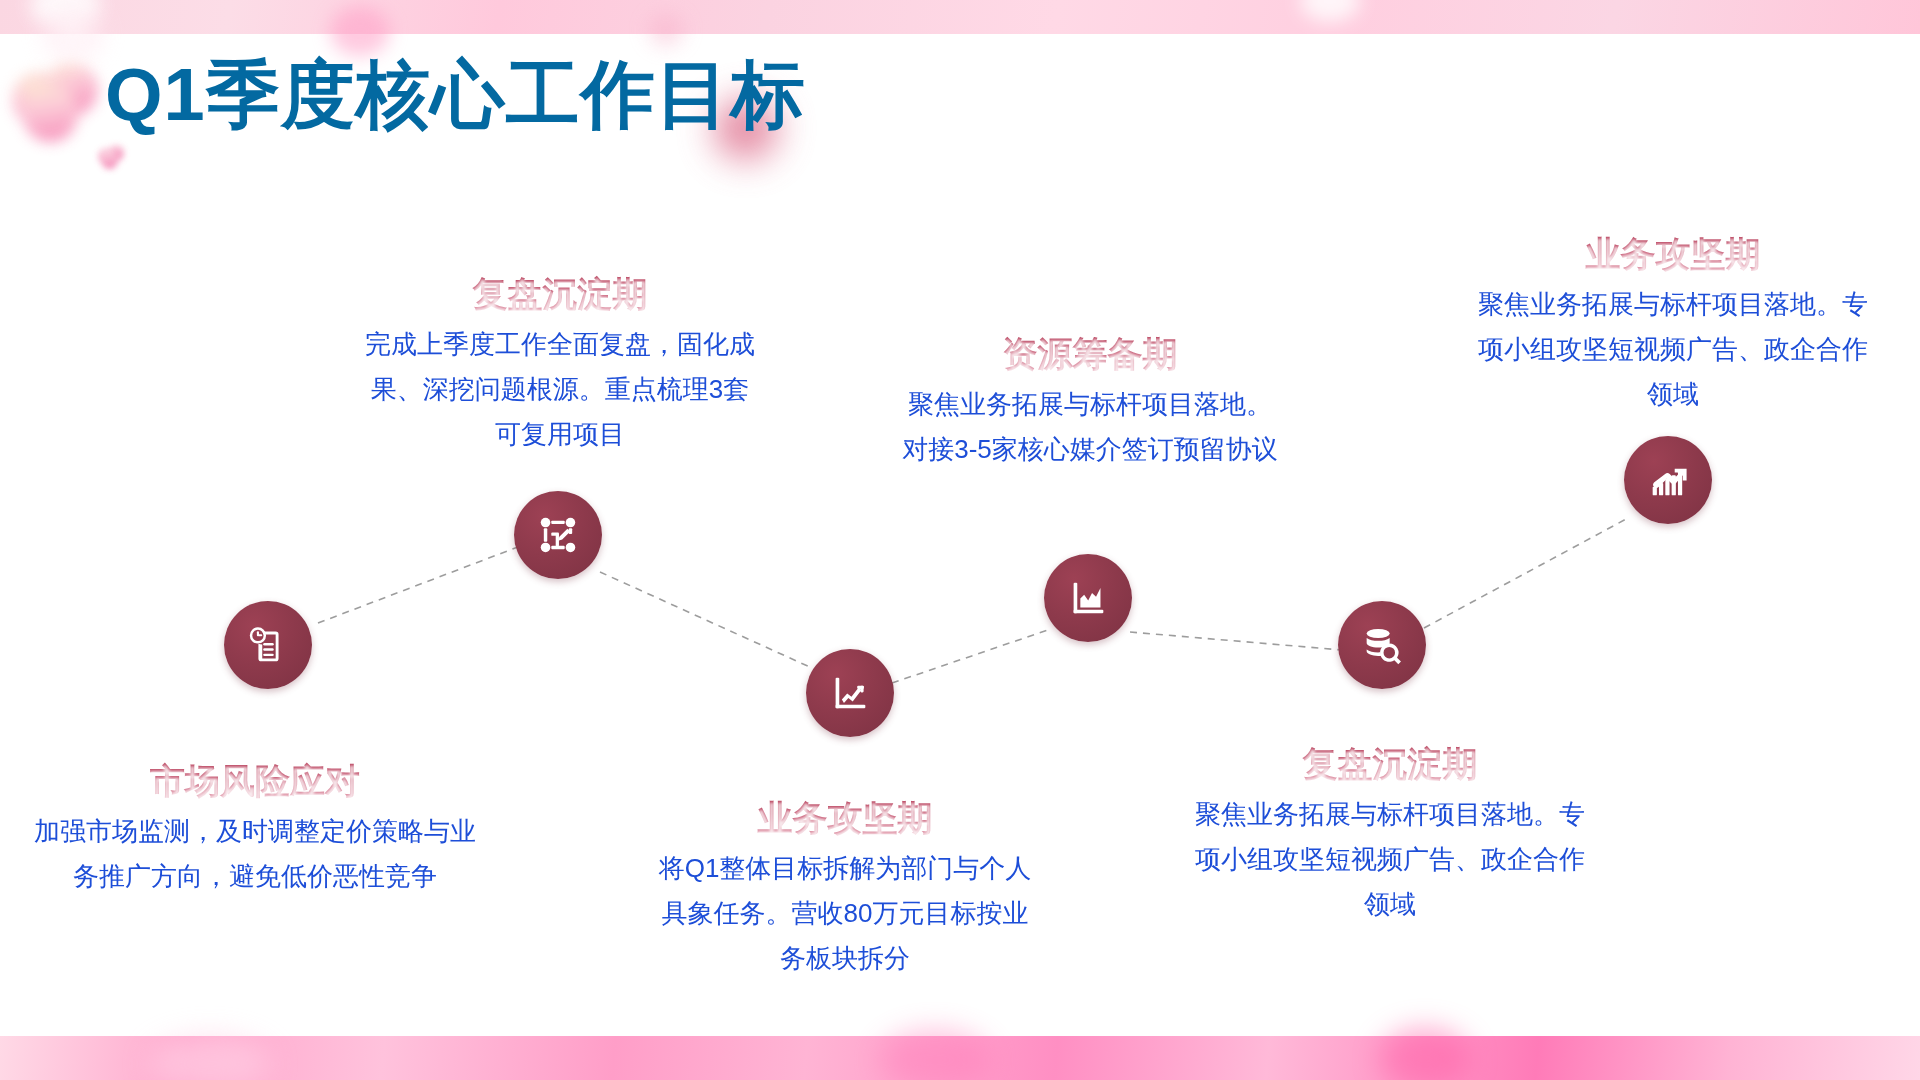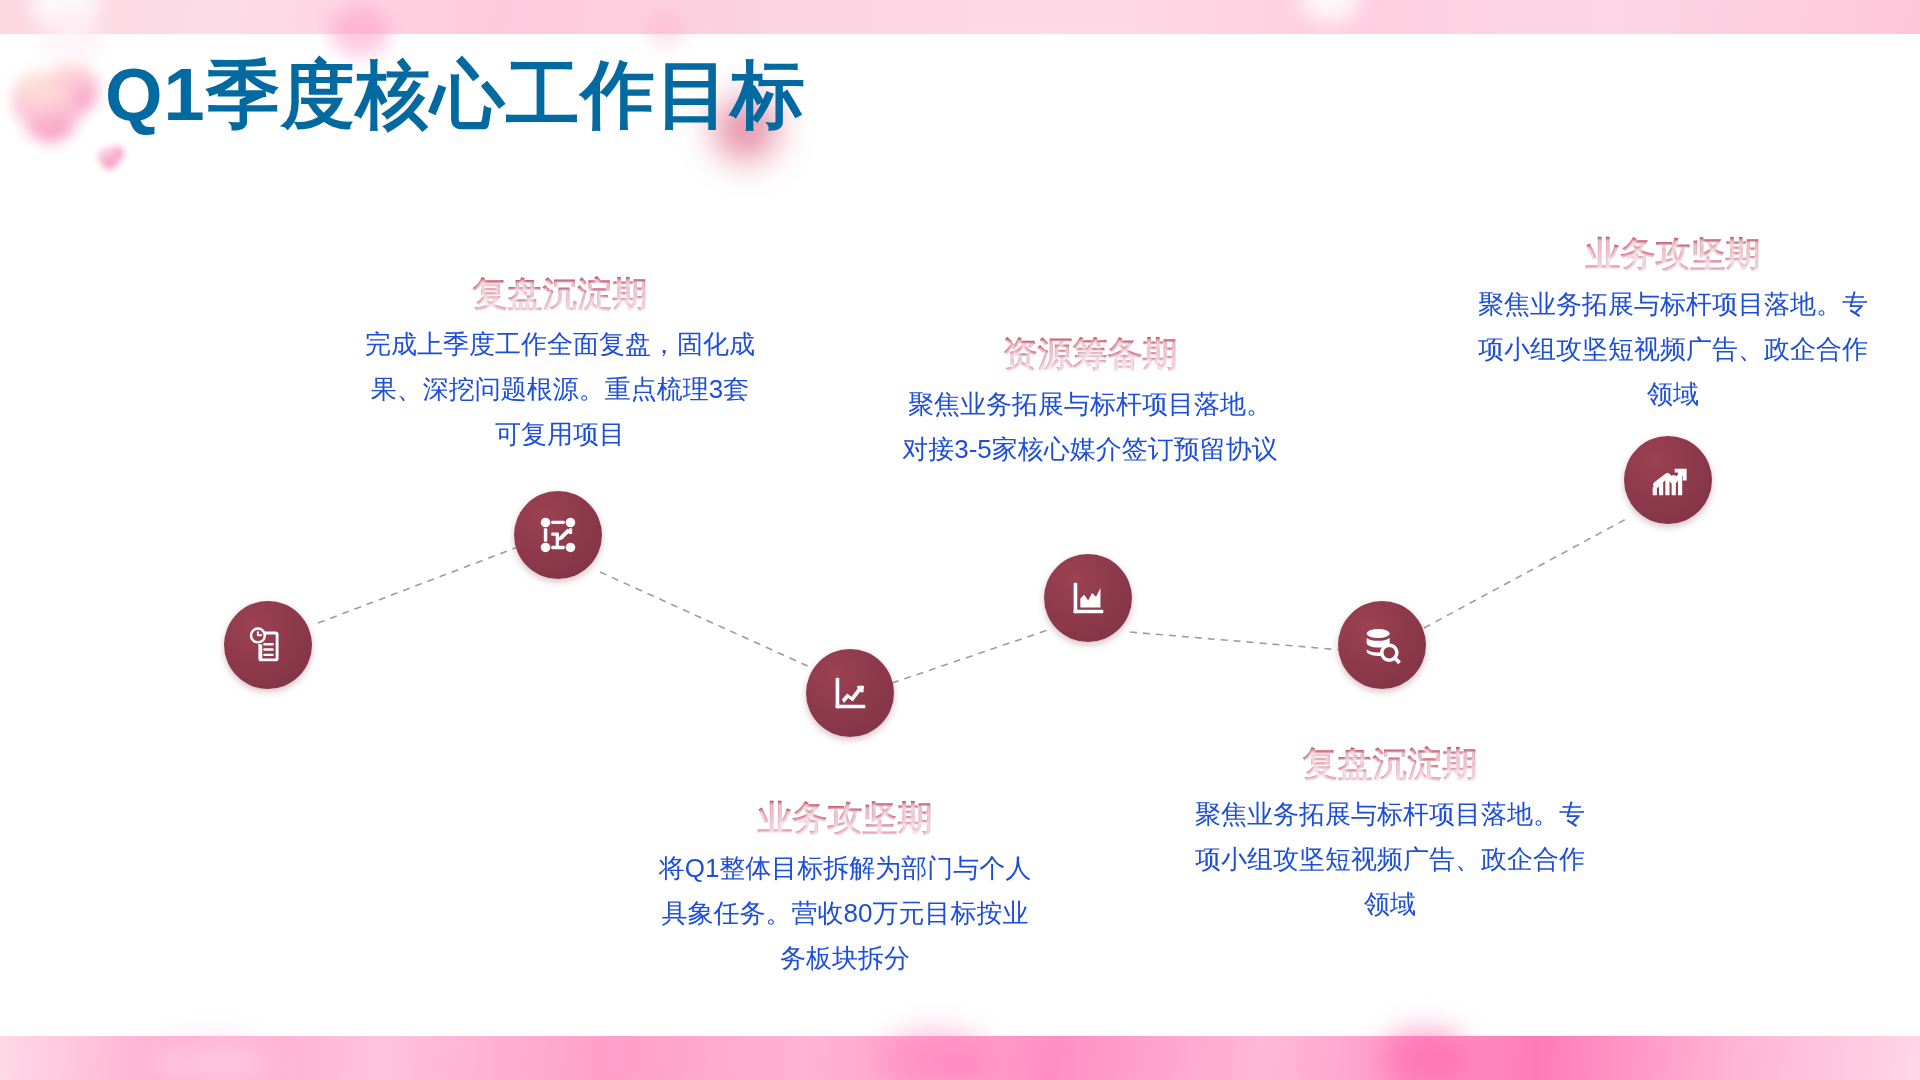--- a/index.html
+++ b/index.html
@@ -206,20 +206,24 @@
         <rect x="8" y="31" width="4.4" height="9" rx="1"></rect>
         <rect x="14.6" y="27" width="4.4" height="13" rx="1"></rect>
         <rect x="21.2" y="23" width="4.4" height="17" rx="1"></rect>
         <rect x="27.8" y="19" width="4.4" height="21" rx="1"></rect>
         <rect x="34.4" y="15" width="4.4" height="25" rx="1"></rect>
         <path d="M9.4 26.6a3.4 3.4 0 0 0 4.8 4.8l8.6-8.6 4.6 4.6a3.4 3.4 0 0 0 4.8 0L39.4 19v5.6h4V12.2H31v4h5.6l-6.2 6.2-4.6-4.6a3.4 3.4 0 0 0-4.8 0z"></path>
       </svg>
     </span>
   </div>
 
+  <div class="stage-text ta-center" style="left:30px;top:725px;width:450px;">
+    <div class="stage-title">市场风险应对</div>
+    <div class="stage-body">加强市场监测，及时调整定价策略与业务推广方向，避免低价恶性竞争</div>
+  </div>
 
   <div class="stage-text ta-center" style="left:360px;top:238px;width:400px;">
     <div class="stage-title">复盘沉淀期</div>
     <div class="stage-body">完成上季度工作全面复盘，固化成果、深挖问题根源。重点梳理3套可复用项目</div>
   </div>
 
   <div class="stage-text ta-center" style="left:655px;top:762px;width:380px;">
     <div class="stage-title">业务攻坚期</div>
     <div class="stage-body">将Q1整体目标拆解为部门与个人具象任务。营收80万元目标按业务板块拆分</div>
   </div>

